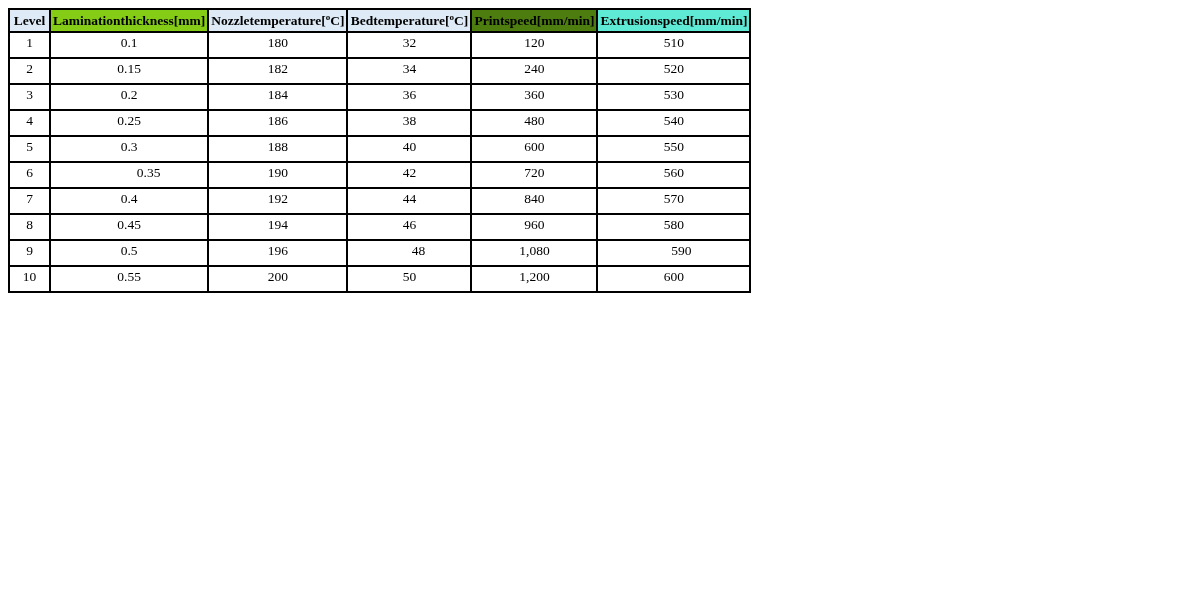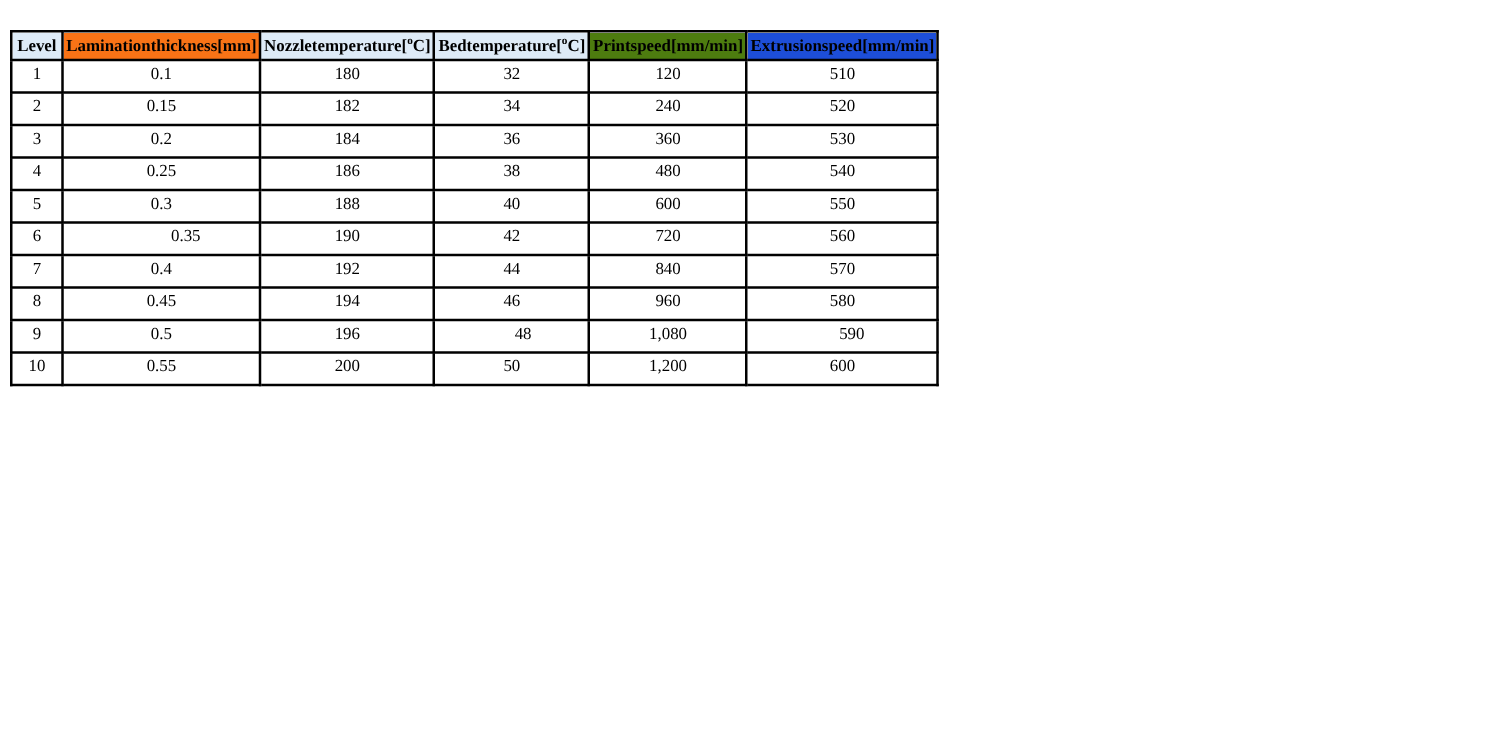--- a/index.html
+++ b/index.html
@@ -10,21 +10,21 @@
   body {
     width: 1200px;
     height: 600px;
     position: relative;
     font-family: "Liberation Serif", "DejaVu Serif", serif;
     color: #000000;
   }
   .params-table {
     position: absolute;
     left: 8px;
-    top: 24px;
+    top: 8px;
     border-collapse: collapse;
     table-layout: fixed;
   }
   .params-table col.c0 { width: 41px; }
   .params-table col.c1 { width: 157px; }
   .params-table col.c2 { width: 139px; }
   .params-table col.c3 { width: 124px; }
   .params-table col.c4 { width: 124px; }
   .params-table col.c5 { width: 151px; }
   .params-table th,
@@ -60,25 +60,25 @@
     <col class="c0">
       <col class="c1">
       <col class="c2">
     <col class="c3">
       <col class="c4">
       <col class="c5">
   </colgroup>
   <thead id="table-head">
       <tr>
         <th style="background: rgb(222, 235, 247); border-color: rgb(0, 0, 0);">Level</th>
-        <th style="background: #f97316; border-color: rgb(0, 0, 0);">Laminationthickness[mm]</th>
+        <th style="background: #84cc16; border-color: rgb(0, 0, 0);">Laminationthickness[mm]</th>
         <th style="background: rgb(222, 235, 247); border-color: rgb(0, 0, 0);">Nozzletemperature[<sup>o</sup>C]</th>
         <th style="background: rgb(222, 235, 247); border-color: rgb(0, 0, 0);">Bedtemperature[<sup>o</sup>C]</th>
         <th style="background: #4d7c0f; border-color: rgb(0, 0, 0);">Printspeed[mm/min]</th>
-        <th style="background: #1d4ed8; border-color: rgb(0, 0, 0);">Extrusionspeed[mm/min]</th>
+        <th style="background: #5eead4; border-color: rgb(0, 0, 0);">Extrusionspeed[mm/min]</th>
       </tr>
     </thead>
   <tbody id="table-body">
       <tr>
         <td style="border-color: rgb(0, 0, 0);">1</td>
         <td style="border-color: rgb(0, 0, 0);">0.1</td>
         <td style="border-color: rgb(0, 0, 0);">180</td>
         <td style="border-color: rgb(0, 0, 0);">32</td>
         <td style="border-color: rgb(0, 0, 0);">120</td>
         <td style="border-color: rgb(0, 0, 0);">510</td>

